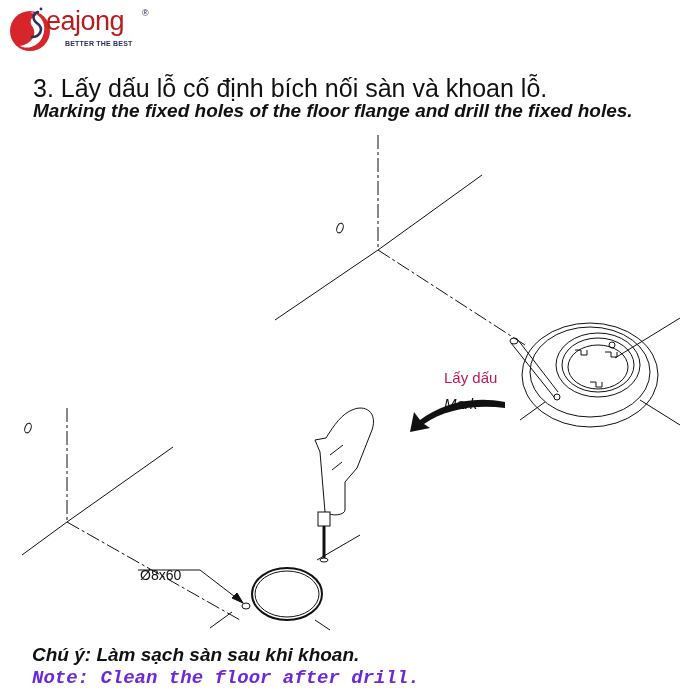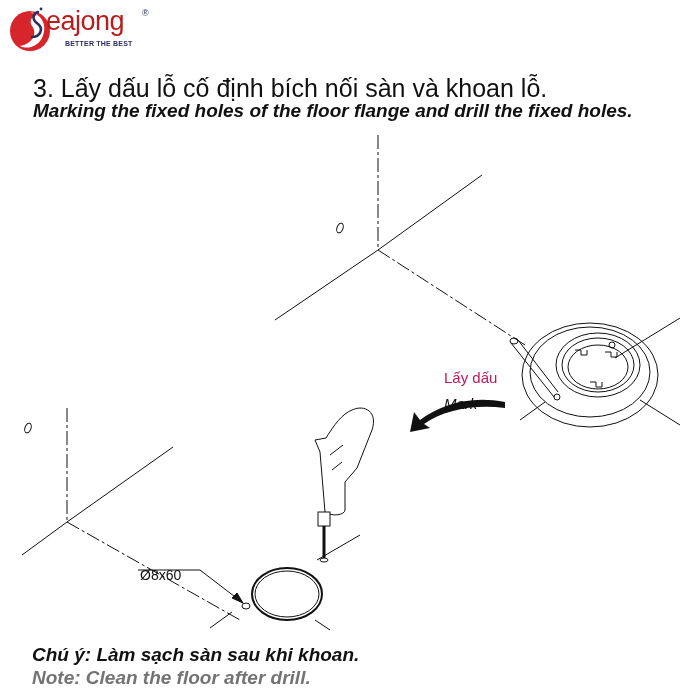--- a/index.html
+++ b/index.html
@@ -4,21 +4,21 @@
 <style>
   html,body{margin:0;padding:0;background:#ffffff;}
   body{width:700px;height:700px;position:relative;overflow:hidden;font-family:"Liberation Sans",sans-serif;color:#111;}
   .logo{position:absolute;left:8px;top:4px;width:170px;height:52px;}
   .logo-word{position:absolute;left:38px;top:2px;font-size:27px;color:#b91c1c;font-family:"Liberation Sans",sans-serif;letter-spacing:-0.5px;text-align:right;}
   .logo-reg{position:absolute;left:134px;top:4px;font-size:9px;color:#2b2f5e;}
   .logo-tag{position:absolute;left:57px;top:36px;font-size:7px;font-weight:bold;color:#2b2f5e;letter-spacing:0.2px;}
   .title-vi{position:absolute;left:33px;top:74px;font-size:25px;color:#111;}
   .title-en{position:absolute;left:33px;top:100px;font-size:19px;font-style:italic;color:#111;font-weight:bold;}
   .note-vi{position:absolute;left:32px;top:644px;font-size:19px;font-weight:bold;color:#111;font-style:italic;}
-  .note-en{position:absolute;left:32px;top:667px;font-size:19px;font-weight:bold;font-style:italic;color:#737373;}
+  .note-en{position:absolute;left:32px;top:667px;font-size:19px;font-weight:bold;font-style:italic;color:#6d28d9;font-family:Liberation Mono, monospace;}
   .label-mark-vi{position:absolute;left:444px;top:337px;font-size:15px;color:#be185d;margin-top:32px;}
   .label-mark-en{position:absolute;left:444px;top:355px;font-size:15px;font-style:italic;color:#111;margin-top:40px;}
   .label-dim{position:absolute;left:140px;top:567px;font-size:14px;color:#111;}
   svg.drawing{position:absolute;left:0;top:0;}
 </style>
 </head>
 <body>
 
 <div class="logo">
   <svg width="50" height="52" viewBox="0 0 50 52" style="position:absolute;left:0;top:0;">

